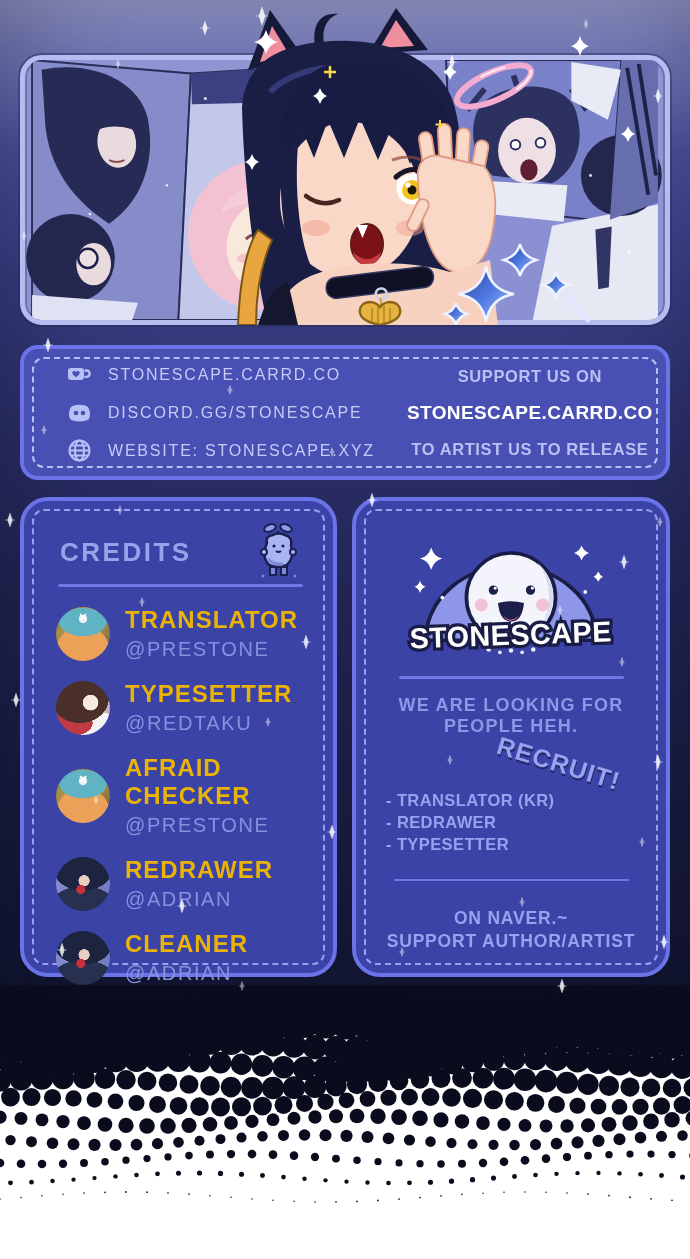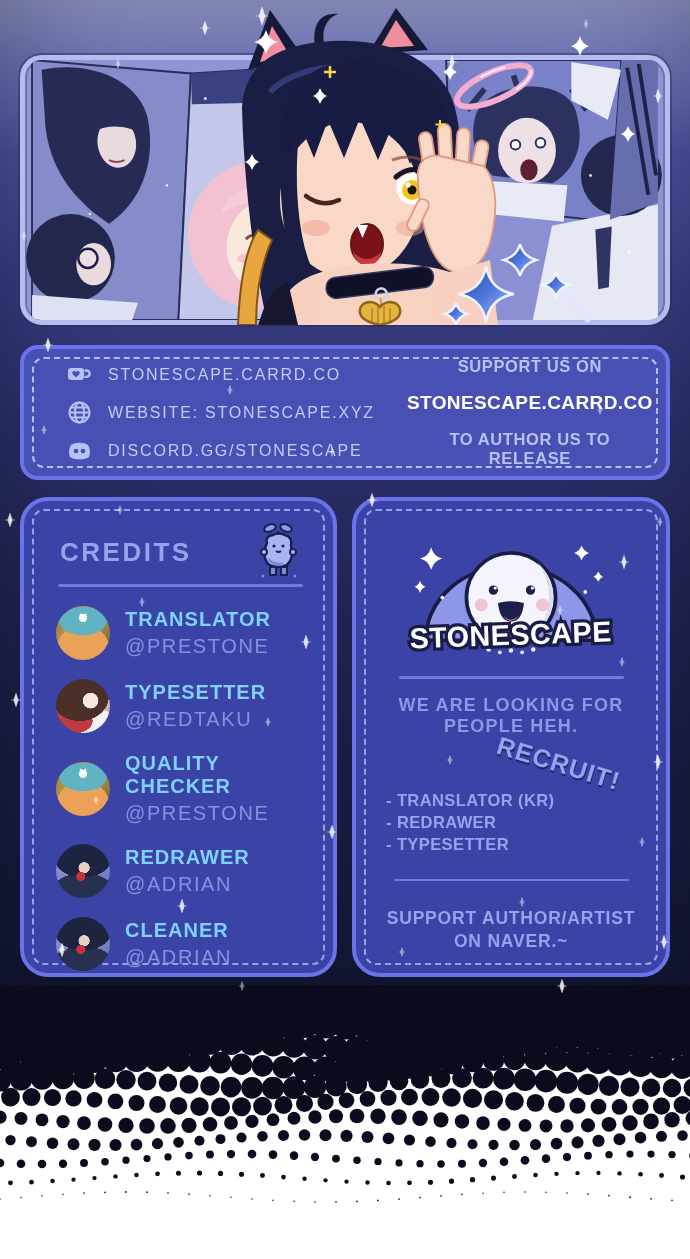--- a/index.html
+++ b/index.html
@@ -48,21 +48,21 @@
   }
   .panel-inner{position:absolute;inset:8px;border:2px dashed #97a1f2;border-radius:12px;box-sizing:border-box;}
   .credits-panel{left:20px;width:317px;}
   .recruit-panel{left:352px;width:318px;}
 
   .credits-content{position:relative;height:100%;padding:14px 18px;box-sizing:border-box;}
   .credits-title{margin:12px 0 0 8px;font-size:26px;font-weight:700;letter-spacing:2.5px;color:#98a2ea;}
   .credits-underline{height:3px;background:#6f7ae6;border-radius:2px;margin:16px 2px 0 6px;}
   .credits-mascot{position:absolute;right:22px;top:10px;width:46px;height:60px;}
   .entry{display:flex;align-items:center;gap:15px;margin:19px 0 0 4px;}
-  .entry-role{font-size:20px;font-weight:700;letter-spacing:1px;color:#7dd3fc;}
+  .entry-role{font-size:24px;font-weight:700;letter-spacing:1px;color:#eab308;}
   .entry-handle{font-size:20px;letter-spacing:1.6px;color:#8791e0;margin-top:4px;font-weight:500;}
   .av{width:54px;height:54px;border-radius:50%;flex:none;position:relative;overflow:hidden;}
   .av-chopper{background:
     radial-gradient(circle at 50% 22%, #e8f2f4 0 8%, transparent 9%),
     radial-gradient(ellipse 44% 26% at 50% 28%, #5fb3c2 0 99%, transparent 100%),
     radial-gradient(ellipse 48% 40% at 50% 76%, #eba258 0 99%, transparent 100%),
     linear-gradient(120deg,#8d7a3a,#c3a352 45%,#a0854a 70%,#6f6030);}
   .av-chopper::after{content:"✕";position:absolute;left:50%;top:9%;transform:translateX(-50%);
     color:#fff;font-size:11px;font-weight:700;}
   .av-redtaku{background:
@@ -249,40 +249,40 @@
         <div class="link-row">
           <svg viewBox="0 0 27 27">
             <rect x="2" y="7" width="16" height="12" rx="3" fill="#b9c0f6"></rect>
             <path d="M18.5 9.5h2a3.2 3.2 0 0 1 0 6.4h-2" stroke="#b9c0f6" stroke-width="2.4" fill="none"></path>
             <path d="M10 11 c-1.6,-2 -4.4,-0.6 -3.6,1.6 c0.5,1.4 2.2,2.4 3.6,3.6 c1.4,-1.2 3.1,-2.2 3.6,-3.6 c0.8,-2.2 -2,-3.6 -3.6,-1.6 Z" fill="#4850b4"></path>
           </svg>
           <span class="link-label">STONESCAPE.CARRD.CO</span>
         </div>
         <div class="link-row">
           <svg viewBox="0 0 27 27">
+            <path d="M5 8 C9 5 18 5 22 8 C24.5 12.5 24.5 17 22.5 20.5 C18 23 9 23 4.5 20.5 C2.5 17 2.5 12.5 5 8 Z" fill="#b9c0f6"></path>
+            <circle cx="10" cy="14" r="2.3" fill="#4850b4"></circle>
+            <circle cx="17" cy="14" r="2.3" fill="#4850b4"></circle>
+          </svg>
+          <span class="link-label">DISCORD.GG/STONESCAPE</span>
+        </div>
+        <div class="link-row">
+          <svg viewBox="0 0 27 27">
             <circle cx="13.5" cy="13.5" r="10" fill="none" stroke="#b9c0f6" stroke-width="2"></circle>
             <ellipse cx="13.5" cy="13.5" rx="4.5" ry="10" fill="none" stroke="#b9c0f6" stroke-width="2"></ellipse>
             <path d="M3.5 13.5 h20 M5 8.5 h17 M5 18.5 h17" stroke="#b9c0f6" stroke-width="2" fill="none"></path>
           </svg>
           <span class="link-label">WEBSITE: STONESCAPE.XYZ</span>
         </div>
-        <div class="link-row">
-          <svg viewBox="0 0 27 27">
-            <path d="M5 8 C9 5 18 5 22 8 C24.5 12.5 24.5 17 22.5 20.5 C18 23 9 23 4.5 20.5 C2.5 17 2.5 12.5 5 8 Z" fill="#b9c0f6"></path>
-            <circle cx="10" cy="14" r="2.3" fill="#4850b4"></circle>
-            <circle cx="17" cy="14" r="2.3" fill="#4850b4"></circle>
-          </svg>
-          <span class="link-label">DISCORD.GG/STONESCAPE</span>
-        </div>
       </div>
       <div class="vdiv"></div>
       <div class="support">
         <div class="s1">SUPPORT US ON</div>
         <div class="s2">STONESCAPE.CARRD.CO</div>
-        <div class="s3">TO AUTHOR US TO RELEASE</div>
+        <div class="s3">TO ARTIST US TO RELEASE</div>
       </div>
     </div>
   </section>
 
   <section class="panel credits-panel">
     <div class="panel-inner">
       <div class="credits-content">
         <h2 class="credits-title">CREDITS</h2>
         <svg class="credits-mascot" viewBox="0 0 46 60">
           <path d="M23 10 V16" stroke="#1b2050" stroke-width="2.5"></path>
@@ -312,21 +312,21 @@
         <div class="entry">
           <div class="av av-redtaku"></div>
           <div>
             <div class="entry-role">TYPESETTER</div>
             <div class="entry-handle">@REDTAKU</div>
           </div>
         </div>
         <div class="entry">
           <div class="av av-chopper"></div>
           <div>
-            <div class="entry-role">QUALITY CHECKER</div>
+            <div class="entry-role">AFRAID CHECKER</div>
             <div class="entry-handle">@PRESTONE</div>
           </div>
         </div>
         <div class="entry">
           <div class="av av-adrian"></div>
           <div>
             <div class="entry-role">REDRAWER</div>
             <div class="entry-handle">@ADRIAN</div>
           </div>
         </div>
@@ -376,22 +376,22 @@
         <div class="rule rule1"></div>
         <div class="recruit-intro">WE ARE LOOKING FOR PEOPLE HEH.</div>
         <div class="recruit-stamp">RECRUIT!</div>
         <div class="positions">
           <div>- TRANSLATOR (KR)</div>
           <div>- REDRAWER</div>
           <div>- TYPESETTER</div>
         </div>
         <div class="rule rule2"></div>
         <div class="recruit-support">
+          <div>ON NAVER.~</div>
           <div>SUPPORT AUTHOR/ARTIST</div>
-          <div>ON NAVER.~</div>
         </div>
       </div>
     </div>
   </section>
 
   <svg class="stars" id="stars">
       <path d="M48 338.4L50.25 345L48 351.6L45.75 345Z M43.2 345h9.600000000000001" fill="#fff" stroke="#fff" stroke-width="0.6" opacity="0.85"></path>
       <path d="M118 59.6L119.5 64L118 68.4L116.5 64Z M114.8 64h6.4" fill="#fff" stroke="#fff" stroke-width="0.6" opacity="0.5"></path>
       <path d="M205 21.4L207.25 28L205 34.6L202.75 28Z M200.2 28h9.600000000000001" fill="#fff" stroke="#fff" stroke-width="0.6" opacity="0.85"></path>
       <path d="M262 7.199999999999999L265 16L262 24.8L259 16Z M255.6 16h12.8" fill="#fff" stroke="#fff" stroke-width="0.6" opacity="0.85"></path>

